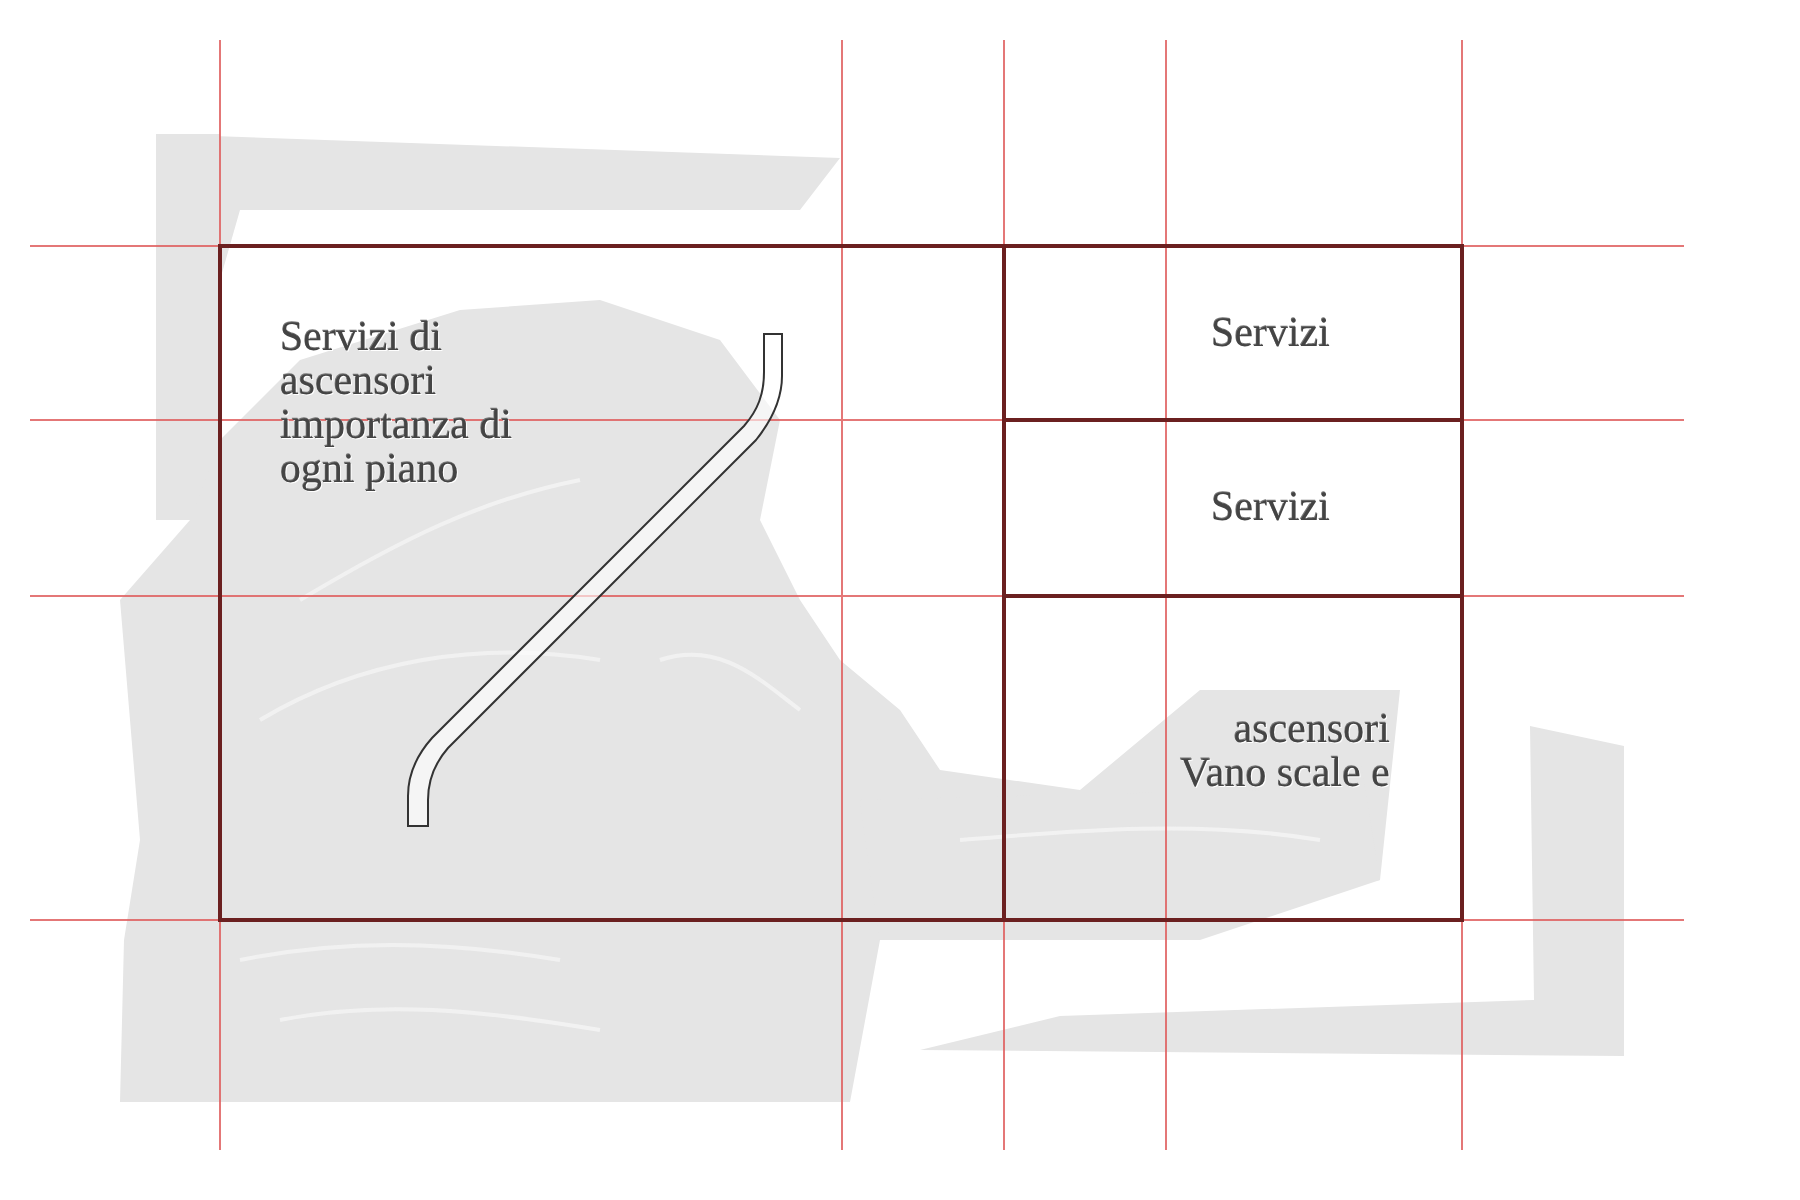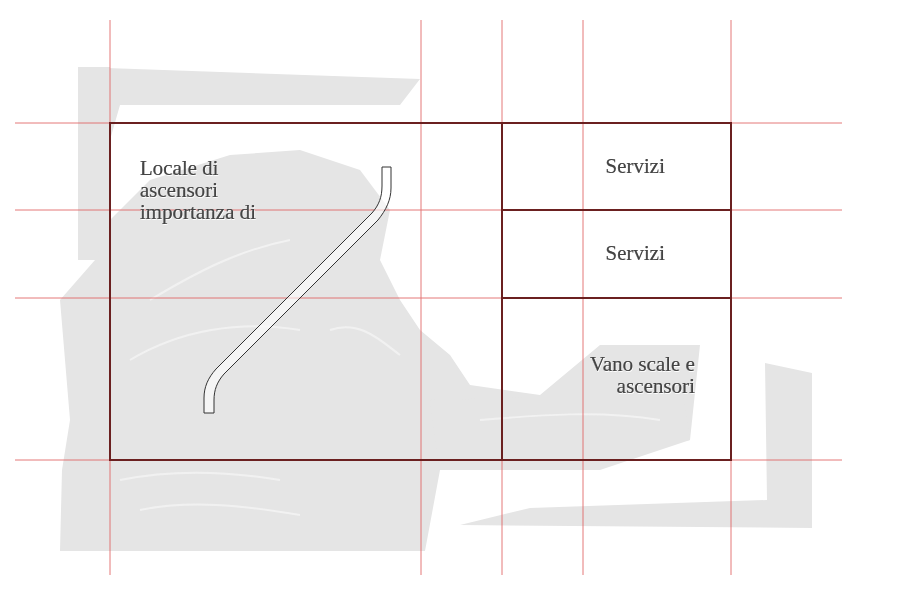--- a/index.html
+++ b/index.html
@@ -64,27 +64,28 @@
       <line x1="502" y1="210" x2="731" y2="210"></line>
       <line x1="502" y1="298" x2="731" y2="298"></line>
     </g>
 
     <g fill="#ffffff" fill-opacity="0.6" stroke="#333333" stroke-width="1">
       <path d="M382 167 L391 167 L391 188 C391 200, 386 210, 378 220 L224 374 C217 382, 214 390, 214 400 L214 413 L204 413 L204 398 C204 387, 208 378, 216 369 L372 213 C379 205, 382 197, 382 186 Z"></path>
     </g>
   </svg>
 
   <div class="label left" style="left:140px; top:157px; width:170px;">
-    <div>Locale di</div>
+    <div>Servizi di</div>
     <div>ascensori</div>
     <div>importanza di</div>
+    <div>ogni piano</div>
   </div>
 
   <div class="label center" style="left:545px; top:155px; width:120px;">Servizi</div>
 
   <div class="label center" style="left:545px; top:242px; width:120px;">Servizi</div>
 
   <div class="label center" style="left:545px; top:353px; width:150px;">
+    <div>ascensori</div>
     <div>Vano scale e</div>
-    <div>ascensori</div>
   </div>
 
 </div>
 
 </body></html>

